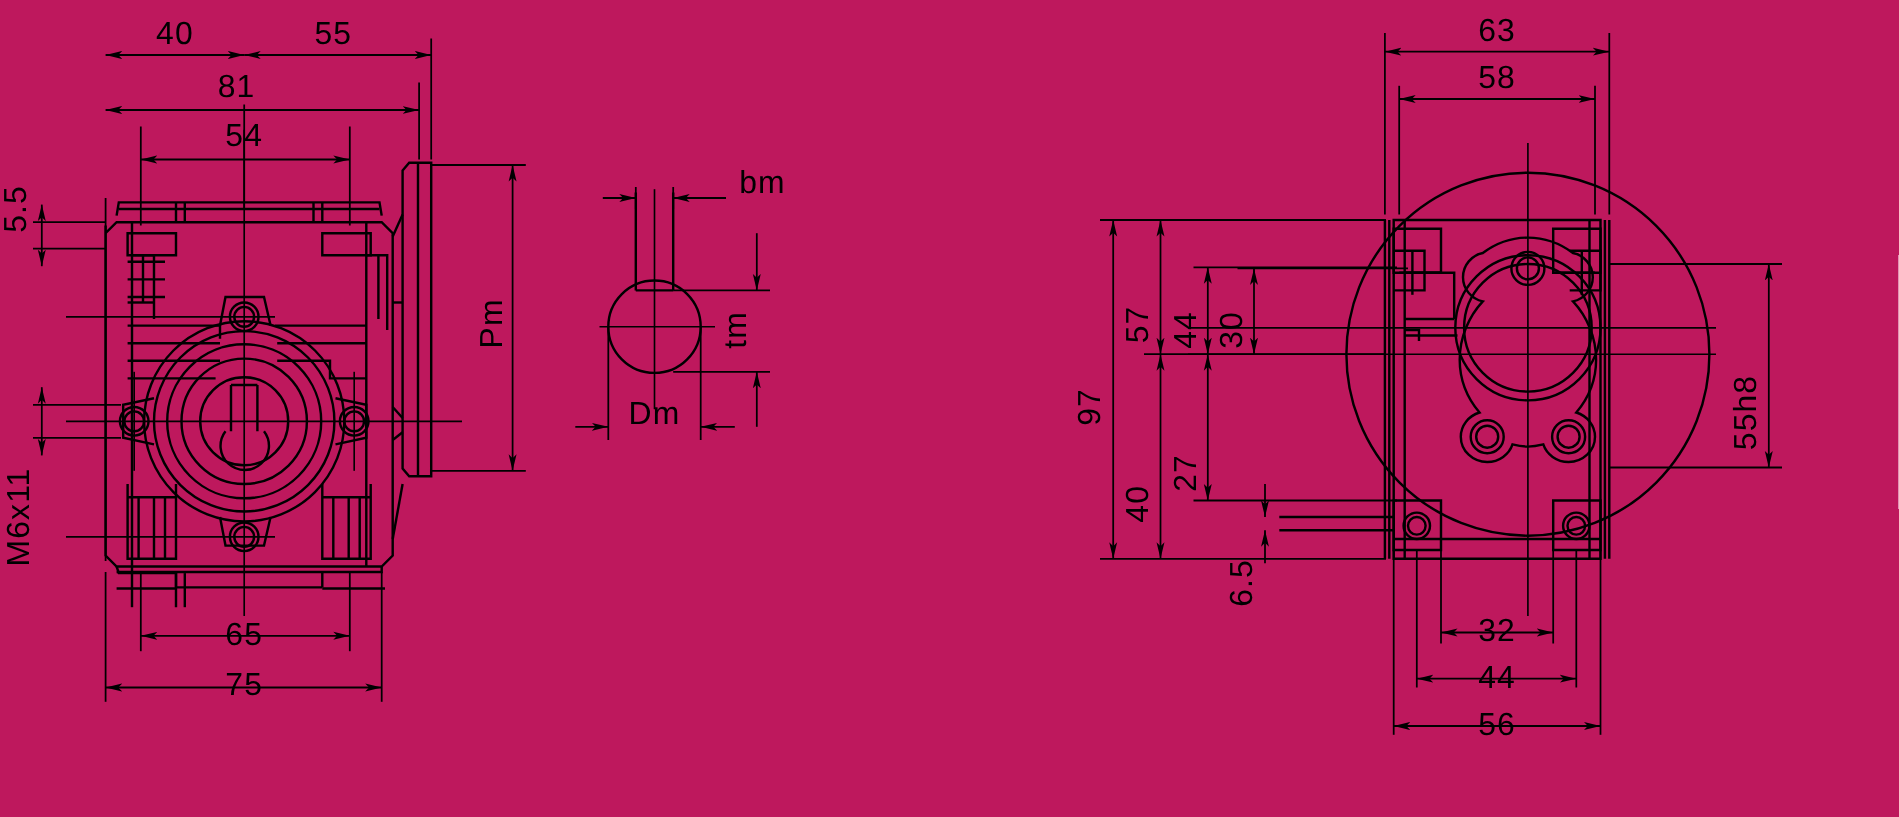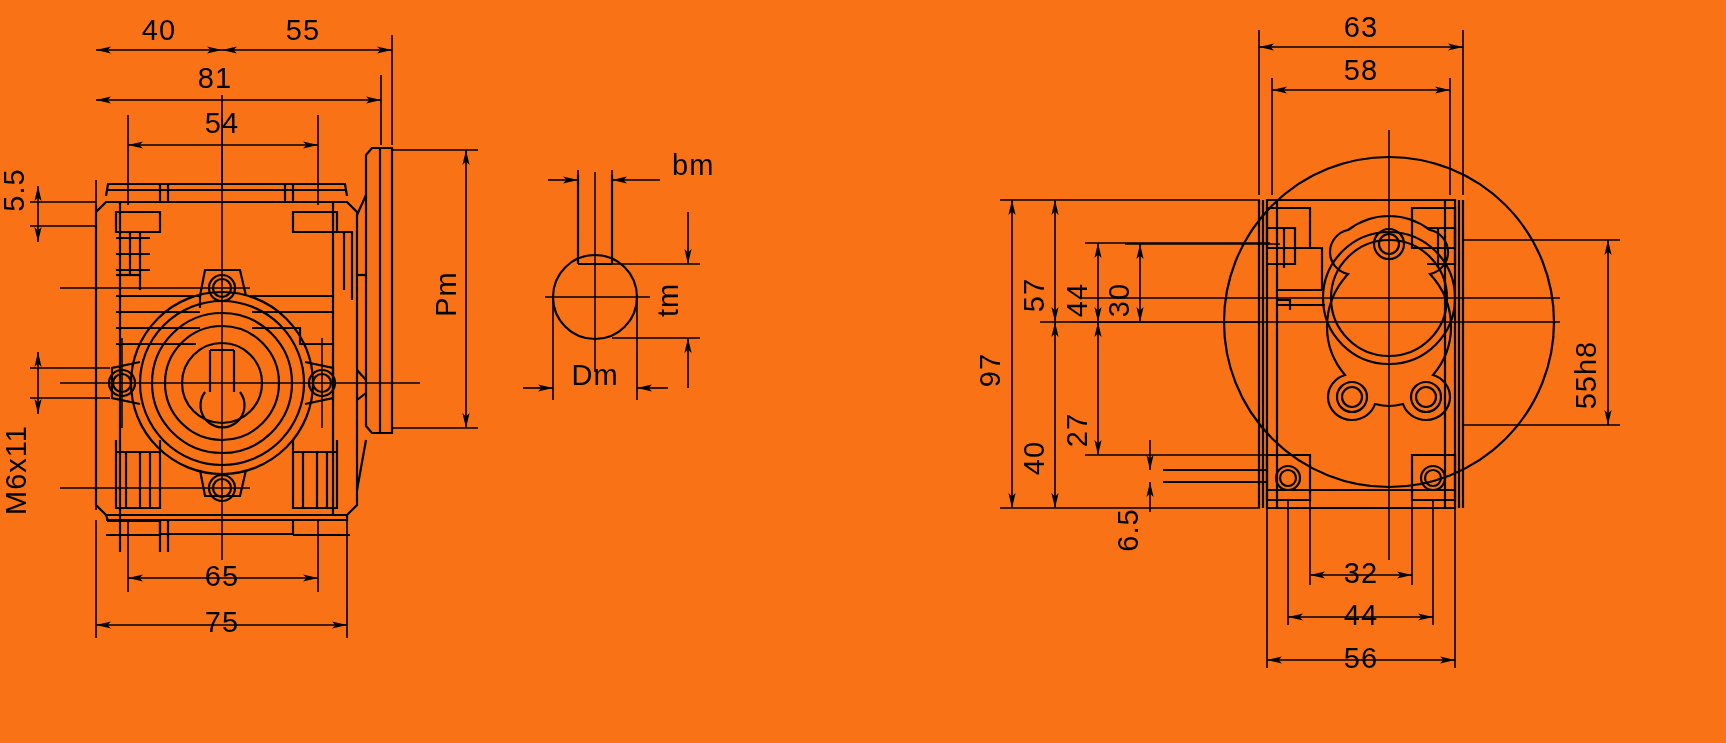--- a/index.html
+++ b/index.html
@@ -10,21 +10,21 @@
   body {
     width: 1726px;
     height: 743px;
     font-family: "Liberation Sans", sans-serif;
     overflow: hidden;
   }
   #drawing-root {
     position: relative;
     width: 1726px;
     height: 743px;
-    background: #f97316;
+    background: #be185d;
   }
   svg.dwg {
     display: block;
     width: 1726px;
     height: 743px;
   }
   .ln {
     fill: none;
     stroke: #000000;
     stroke-width: 2.2;

